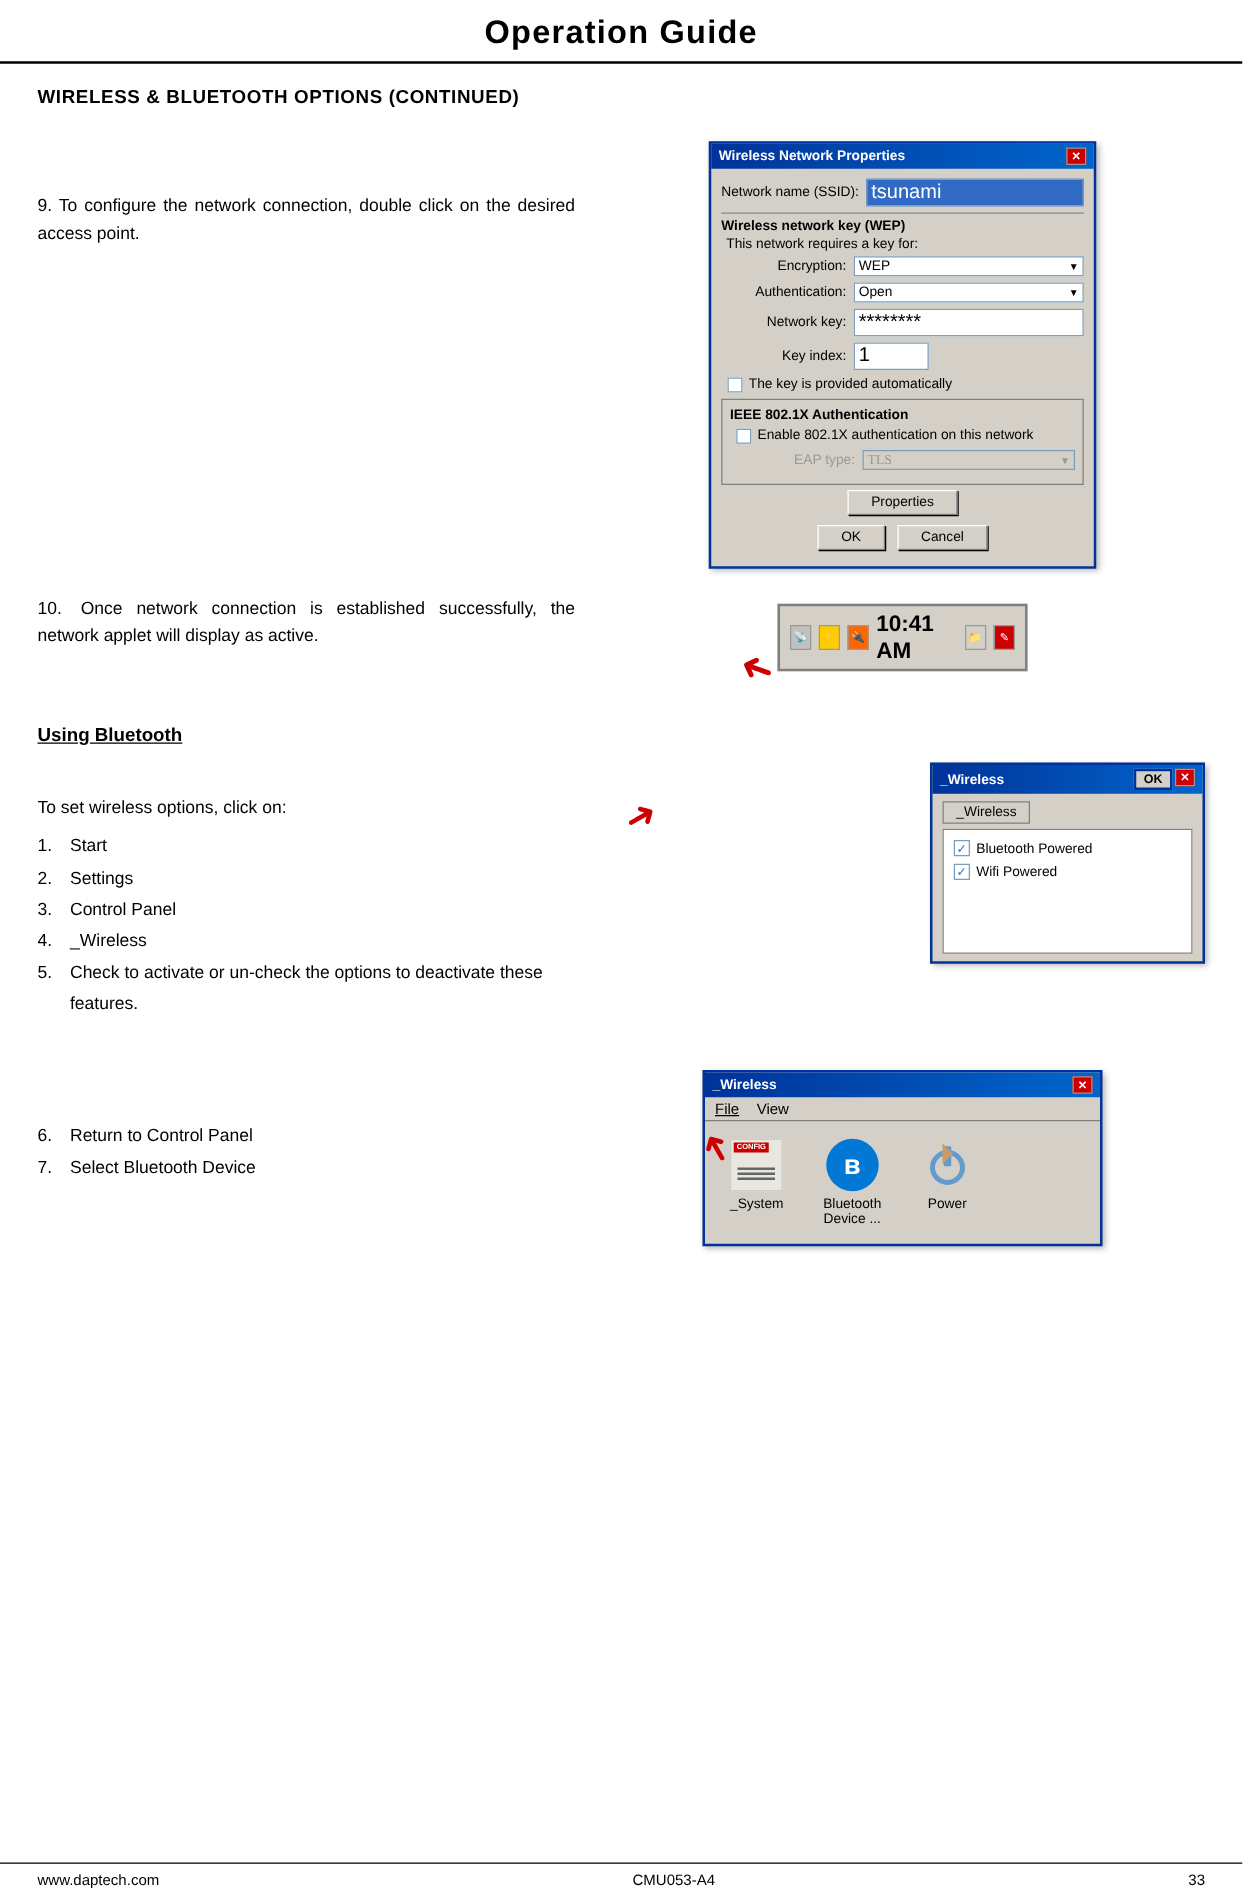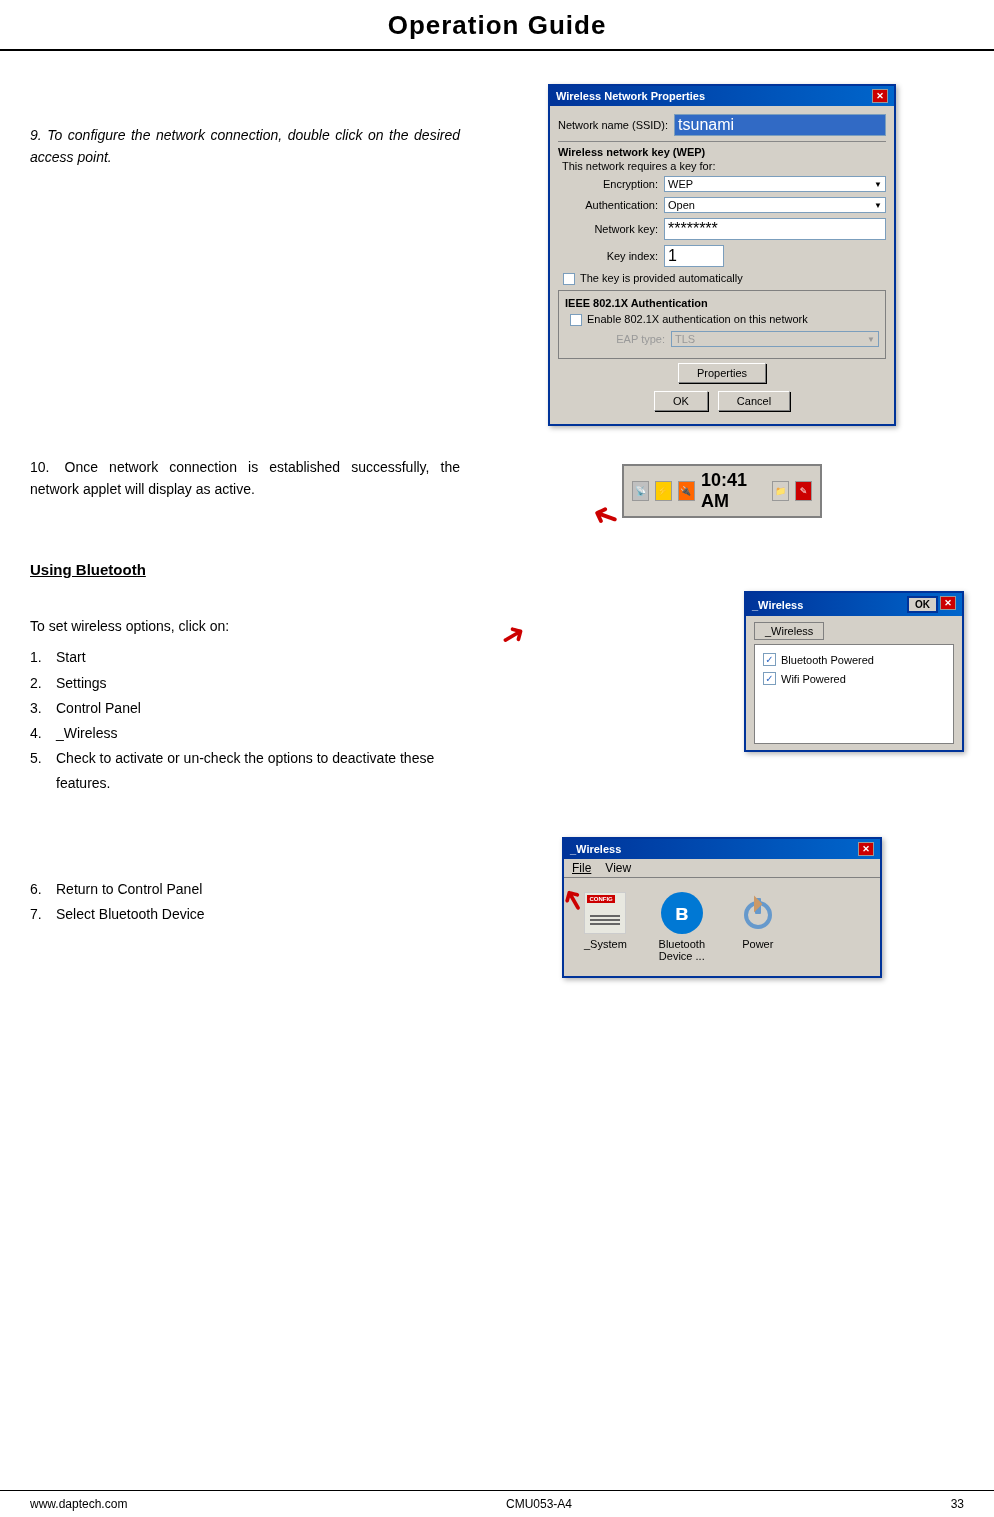--- a/index.html
+++ b/index.html
@@ -69,25 +69,24 @@
       font-size: 14px;
       line-height: 1.6;
       margin-bottom: 8px;
       text-align: justify;
     }
 
     
     .dialog-box {
       border: 2px solid #003399;
       background: #d4d0c8;
-      width: 348px;
+      width: 310px;
       font-family: 'Tahoma', Arial, sans-serif;
       font-size: 11px;
       box-shadow: 2px 2px 5px rgba(0,0,0,0.3);
-      margin-bottom: 10px;
     }
 
     .dialog-titlebar {
       background: linear-gradient(to right, #003399, #0066cc);
       color: white;
       padding: 3px 6px;
       display: flex;
       justify-content: space-between;
       align-items: center;
       font-weight: bold;
@@ -439,27 +438,28 @@
   </style>
 </head>
 <body>
 
 <div class="page-header">
   <h1>Operation Guide</h1>
 </div>
 
 <div class="content">
 
+  <div class="section-title" style="margin-bottom:12px;">WIRELESS &amp; BLUETOOTH OPTIONS (CONTINUED)</div>
 
 
   <div class="section-spacer"></div>
 
   <div class="two-col">
     <div class="left-col">
-      <div class="step-para" style="margin-top:40px;font-style:italic;">
+      <div class="step-para" style="margin-top:40px;">
         <div class="step-text">
           <span>9.</span>
           <span>To    configure    the    network    connection, double  click  on  the  desired  access  point.</span>
         </div>
       </div>
     </div>
     <div class="right-col">
 
       <div class="dialog-box">
         <div class="dialog-titlebar">
@@ -509,21 +509,21 @@
           </div>
 
           <div style="border:1px solid #808080;padding:6px;margin:4px 0;">
             <div style="font-weight:bold;font-size:11px;margin-bottom:4px;">IEEE 802.1X Authentication</div>
             <div class="dialog-checkbox-row">
               <div class="dialog-checkbox"></div>
               <span>Enable 802.1X authentication on this network</span>
             </div>
             <div class="dialog-row">
               <span class="dialog-label" style="color:#999;">EAP type:</span>
-              <div class="dialog-select" style="background:#d4d0c8;color:#999;">
+              <div class="dialog-select" style="background:#d4d0c8;color:#999;font-family:Liberation Serif, serif;">
                 <span>TLS</span>
                 <span class="arrow">▼</span>
               </div>
             </div>
           </div>
           <div style="display:flex;justify-content:center;margin-top:4px;margin-bottom:4px;">
             <button class="win-button">Properties</button>
           </div>
           <div class="dialog-buttons">
             <button class="win-button">OK</button>

